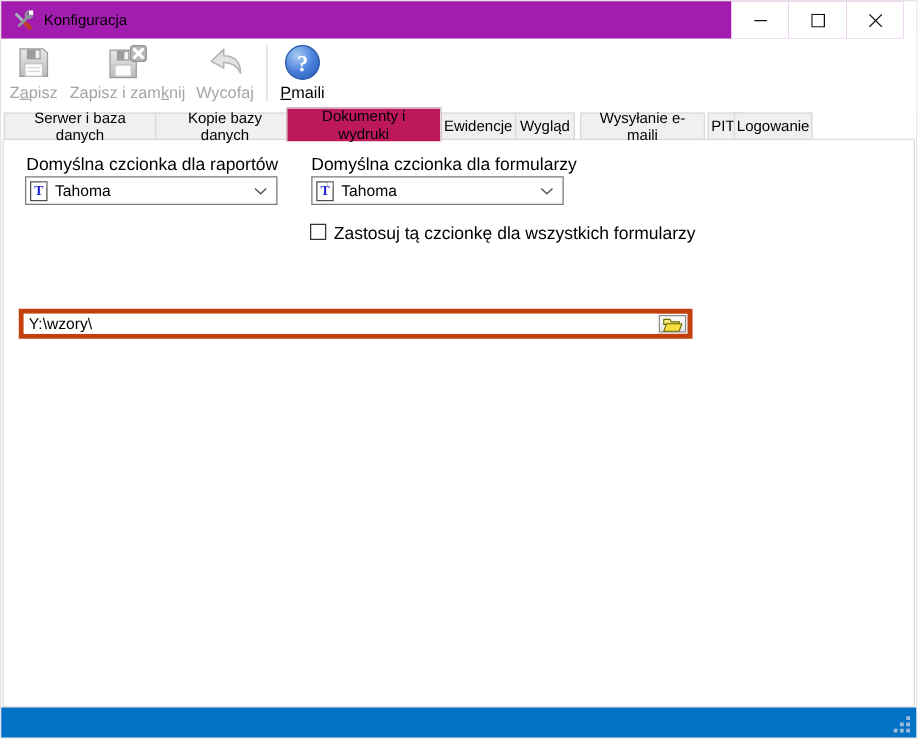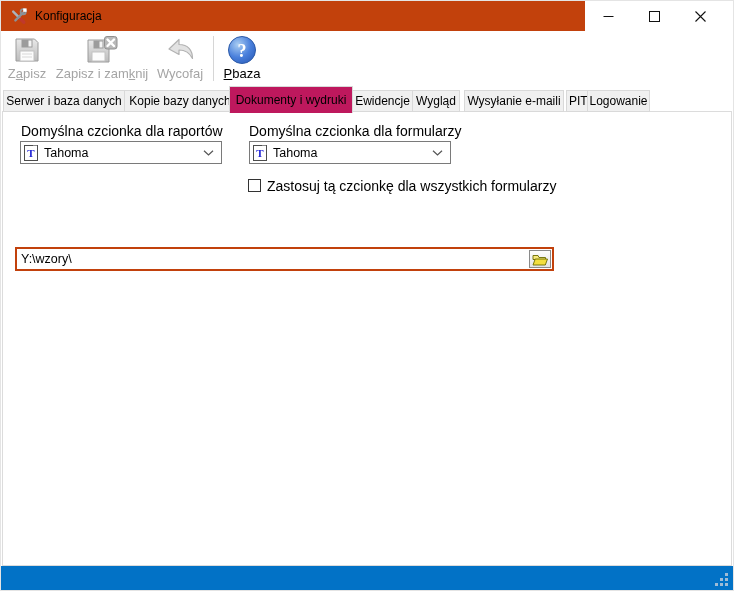--- a/index.html
+++ b/index.html
@@ -4,58 +4,58 @@
 <style>
   html,body{margin:0;padding:0;}
   body{
     width:734px;height:591px;overflow:hidden;position:relative;
     font-family:"Liberation Sans",sans-serif;background:#fff;
     -webkit-font-smoothing:antialiased;
   }
   .window{position:absolute;inset:0;background:#fff;border:1px solid #e4e4e4;box-sizing:border-box;}
 
   
-  .titlebar{position:absolute;top:0;left:0;right:10px;height:30px;display:flex;align-items:center;background:#c2410c;}
+  .titlebar{position:absolute;top:0;left:0;right:10px;height:30px;display:flex;align-items:center;background:#a21caf;}
   .title-icon{margin-left:9px;width:17px;height:17px;display:flex;}
   .title-text{margin-left:8px;font-size:12px;color:#000;}
   .caption-btns{position:absolute;right:0;top:0;height:30px;display:flex;}
   .cbtn{width:46px;height:30px;display:flex;align-items:center;justify-content:center;background:#fff;border:none;padding:0;cursor:default;}
 
   
   .toolbar{position:absolute;top:30px;left:0;right:0;height:55px;background:#fff;}
   .tbtn{position:absolute;top:2px;display:flex;flex-direction:column;align-items:center;background:none;border:none;padding:0;font-family:inherit;}
   .tbtn .iconbox{height:33px;display:flex;align-items:center;justify-content:center;}
   .tbtn .lbl{font-size:13px;color:#000;line-height:14px;margin-top:1px;white-space:nowrap;text-align:right;}
   .tbtn.disabled .lbl{color:#a5a5a5;}
   .tbtn .u{text-decoration:underline;}
   .tsep{position:absolute;left:212px;top:5px;height:45px;width:1px;background:#d6d6d6;}
 
   
   .tab{position:absolute;top:89px;height:22px;box-sizing:border-box;background:#f0f0f0;border:1px solid #d9d9d9;
-       display:flex;align-items:center;justify-content:center;font-size:12px;color:#000;z-index:2;padding:0;font-family:inherit;text-align:center;}
+       display:flex;align-items:center;justify-content:center;font-size:12px;color:#000;z-index:2;padding:7px;font-family:inherit;text-align:center;}
   .tab.active{top:85px;height:27px;background:#be185d;border-bottom:none;z-index:4;}
 
   
   .page{position:absolute;left:1px;right:1px;top:110px;height:455px;background:#fff;border:1px solid #dcdcdc;box-sizing:border-box;z-index:1;}
 
   
   .flabel{position:absolute;font-size:14px;color:#000;white-space:nowrap;z-index:5;}
   .combo{position:absolute;height:23px;width:202px;box-sizing:border-box;border:1px solid #7a7a7a;background:#fff;
          display:flex;align-items:center;padding:0 7px 0 3px;font-size:12.5px;z-index:5;cursor:default;}
   .combo .val{margin-left:6px;}
   .combo .chev{margin-left:auto;display:flex;}
   .ttpage{width:14px;height:16px;border:1px solid #4d4d4d;background:#fff;box-sizing:border-box;position:relative;
           display:flex;align-items:center;justify-content:center;font-family:"Liberation Serif",serif;
           font-weight:bold;font-size:11px;color:#2427d6;flex:0 0 auto;}
   .ttpage::after{content:"";position:absolute;top:0;right:0;width:0;height:0;
           border-top:4px solid #fff;border-left:4px solid transparent;box-shadow:0 -1px 0 #888;}
 
   .cb{position:absolute;left:247px;top:178px;width:13px;height:13px;border:1px solid #333;background:#fff;box-sizing:border-box;z-index:5;padding:0;}
 
-  .pathwrap{position:absolute;left:14px;top:246px;width:539px;height:24px;border:2px solid #c2410c;box-sizing:border-box;
+  .pathwrap{position:absolute;left:14px;top:246px;width:539px;height:24px;border:4px solid #c2410c;box-sizing:border-box;
             display:flex;align-items:stretch;background:#fff;z-index:5;}
   .pathinput{flex:1;border:none;outline:none;font-size:12.5px;padding:0 2px 0 4px;font-family:inherit;color:#000;background:#fff;min-width:0;}
   .browse{width:22px;margin:1px;border:1px solid #8a8a8a;background:linear-gradient(#fdfdfd,#e5e5e5);
           display:flex;align-items:center;justify-content:center;padding:0;box-sizing:border-box;}
 
   
   .statusbar{position:absolute;left:0;right:0;bottom:0;height:24px;background:#0272c6;z-index:6;}
   .grip{position:absolute;right:5px;bottom:4px;width:13px;height:13px;}
   .grip i{position:absolute;width:3px;height:3px;background:#9fbcd6;}
   .grip i:nth-child(1){right:0;bottom:0;}
@@ -160,21 +160,21 @@
               <radialGradient id="hg" cx="0.35" cy="0.3" r="0.85">
             <stop offset="0" stop-color="#a9cdf2"></stop>
                 <stop offset="0.55" stop-color="#4a80dc"></stop>
                 <stop offset="1" stop-color="#2a5cba"></stop>
               </radialGradient>
             </defs>
           <circle cx="15" cy="15" r="13.5" fill="url(#hg)" stroke="#2c5aa8"></circle>
           <text x="15" y="21.5" text-anchor="middle" font-family="Liberation Serif, serif" font-size="18" font-weight="bold" fill="#ffffff">?</text>
         </svg>
       </span>
-      <span class="lbl"><span></span><span class="u">P</span><span>baza</span></span>
+      <span class="lbl"><span></span><span class="u">P</span><span>maili</span></span>
     </button>
   </div>
 
   <button class="tab" style="left:2px;width:122px;">Serwer i baza danych</button>
   <button class="tab" style="left:123px;width:112px;">Kopie bazy danych</button>
   <button class="tab active" style="left:228px;width:124px;">Dokumenty i wydruki</button>
   <button class="tab" style="left:351px;width:61px;">Ewidencje</button>
   <button class="tab" style="left:411px;width:48px;">Wygląd</button>
   <button class="tab" style="left:463px;width:100px;">Wysyłanie e-maili</button>
   <button class="tab" style="left:565px;width:30px;">PITy</button>

